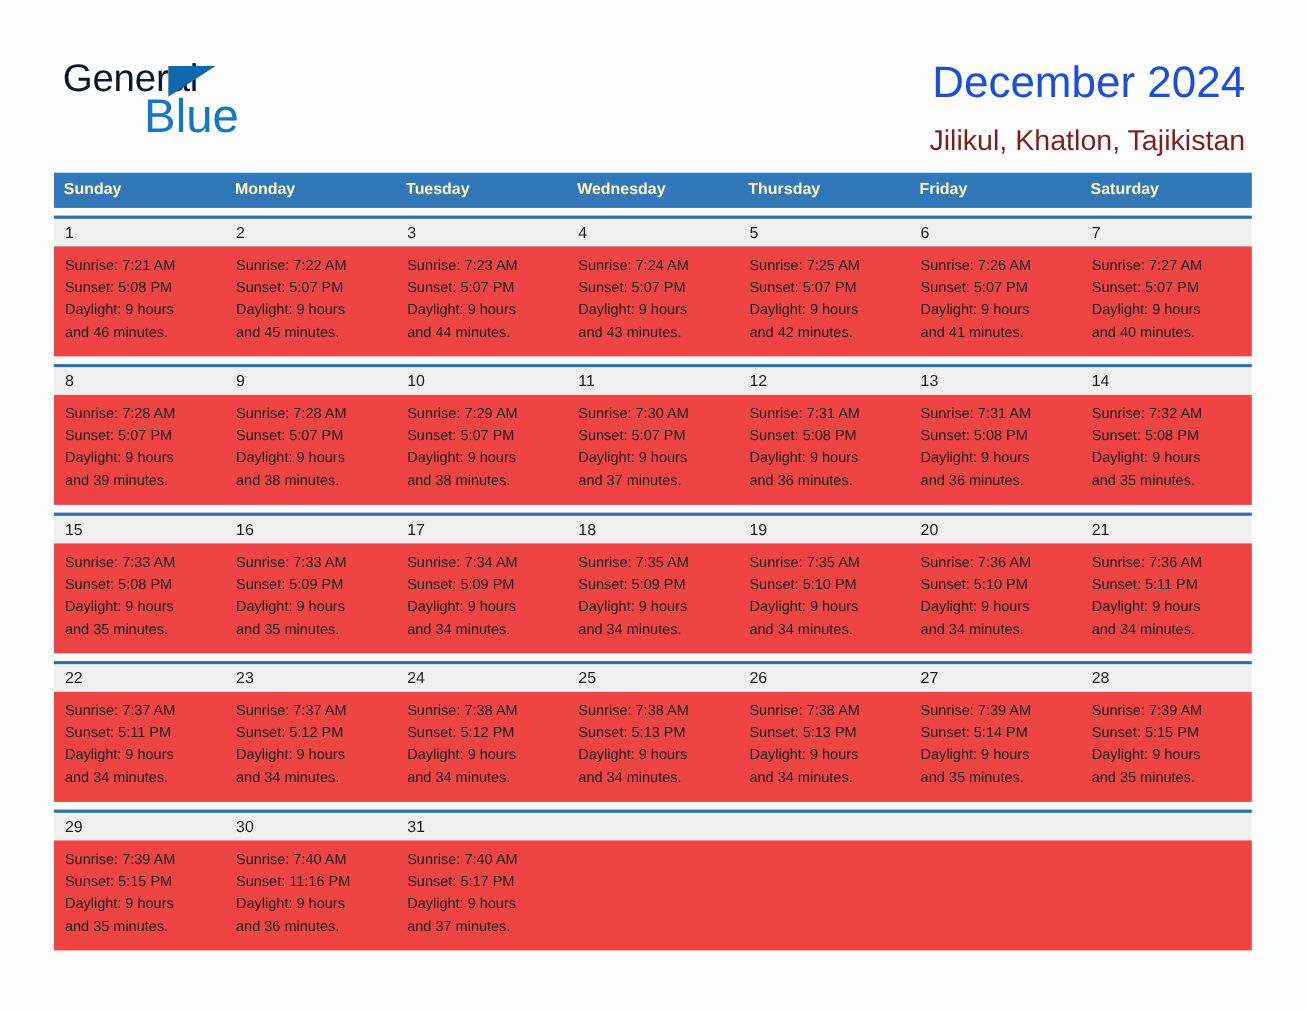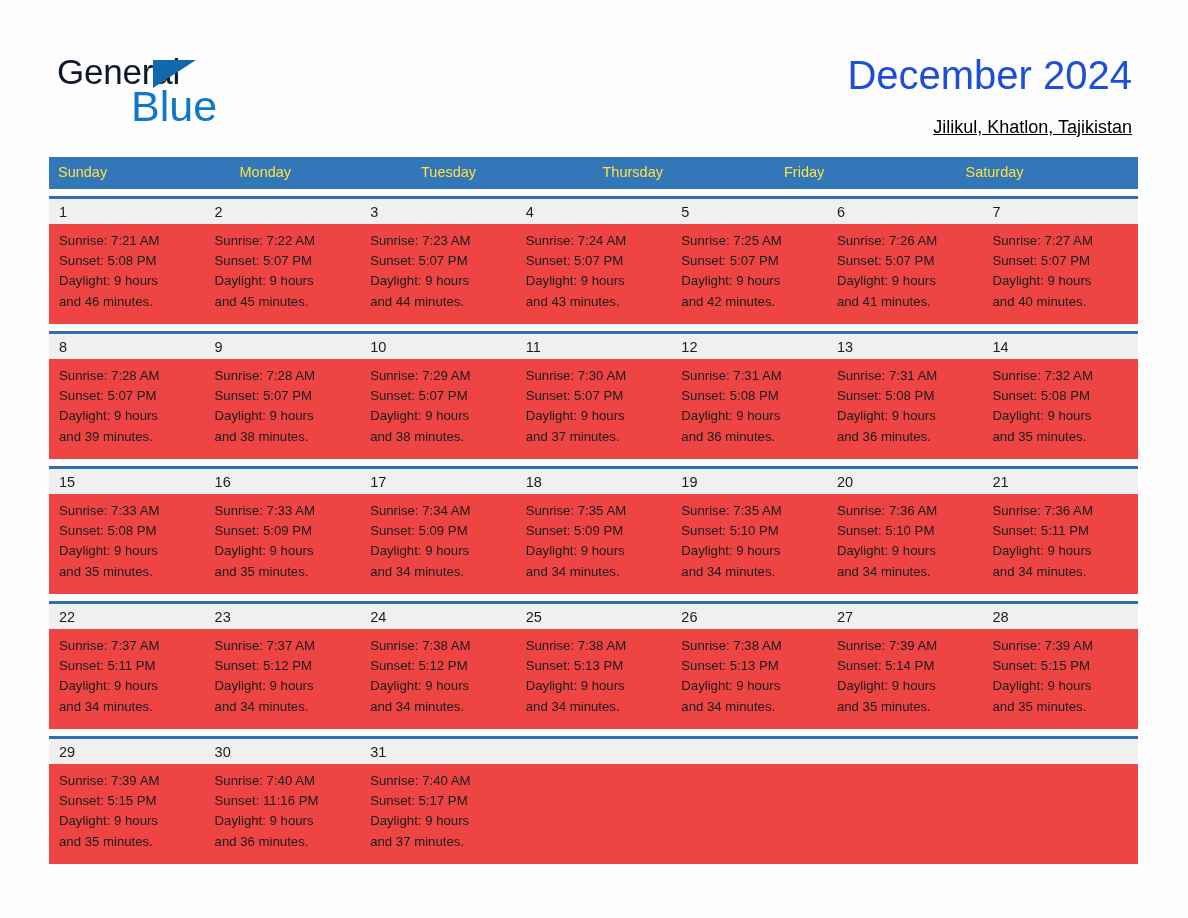--- a/index.html
+++ b/index.html
@@ -70,47 +70,47 @@
   }
   .cal-title {
     font-size: 40px;
     color: #1d4ed8;
     line-height: 50px;
     white-space: nowrap;
     font-weight: normal;
     margin: 0;
   }
   .cal-subtitle {
-    font-size: 18px;
-    color: #000000;
+    font-size: 26px;
+    color: #7f1d1d;
     line-height: 30px;
     margin-top: 12px;
     white-space: nowrap;
-    text-decoration: underline;
   }
 
   
   .calendar {
     position: absolute;
     left: 49px;
     top: 157px;
     width: 1089px;
   }
   .dow-row {
     display: flex;
     background: #3277b8;
     height: 32px;
   }
   .dow-cell {
     flex: 1 1 0;
-    color: #fde047;
+    color: #fef9c3;
     font-size: 14.5px;
     padding: 7px 0 0 9px;
     box-sizing: border-box;
     white-space: nowrap;
+    font-weight: bold;
   }
 
   .week {
     border-top: 3px solid #2f6fae;
     margin-top: 7px;
   }
   .week:first-of-type {
     border-top: none;
     margin-top: 0;
   }
@@ -164,20 +164,21 @@
     </div>
 
   </div>
 
   <div class="calendar">
 
     <div class="dow-row">
       <div class="dow-cell">Sunday</div>
       <div class="dow-cell">Monday</div>
       <div class="dow-cell">Tuesday</div>
+      <div class="dow-cell">Wednesday</div>
       <div class="dow-cell">Thursday</div>
       <div class="dow-cell">Friday</div>
       <div class="dow-cell">Saturday</div>
     </div>
 
     <div class="week">
       <div class="week-daynums">
         <div class="daynum-cell">1</div>
         <div class="daynum-cell">2</div>
         <div class="daynum-cell">3</div>

